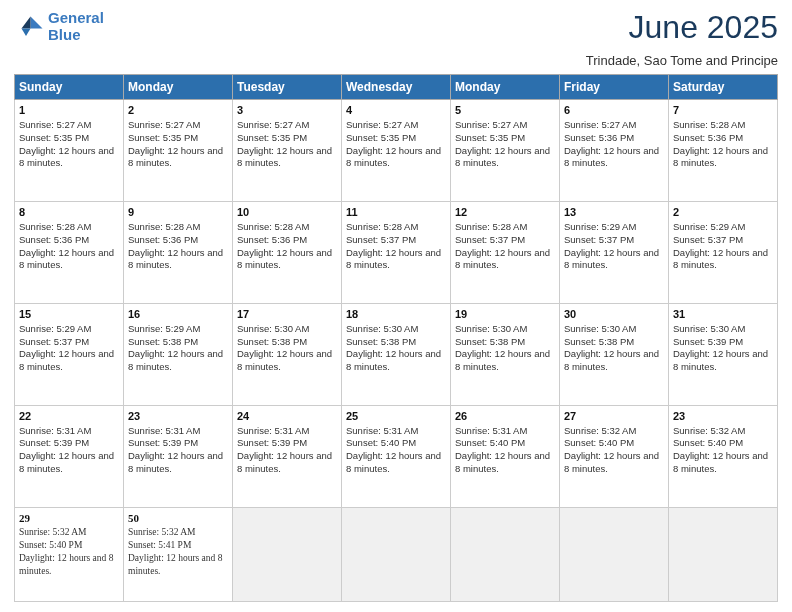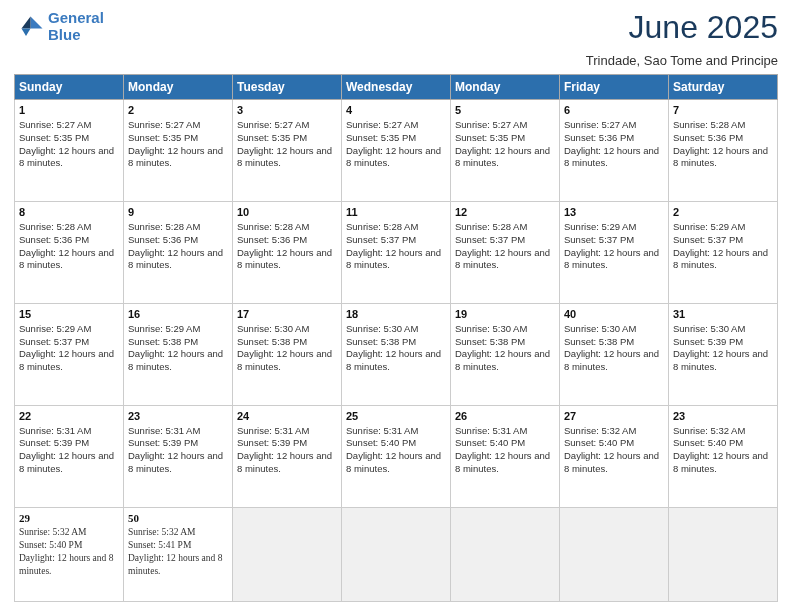--- a/index.html
+++ b/index.html
@@ -149,21 +149,21 @@
           <td><span class="day-number">12</span>Sunrise: 5:28 AM<br>Sunset: 5:37 PM<br>Daylight: 12 hours and 8 minutes.</td>
           <td><span class="day-number">13</span>Sunrise: 5:29 AM<br>Sunset: 5:37 PM<br>Daylight: 12 hours and 8 minutes.</td>
           <td><span class="day-number">2</span>Sunrise: 5:29 AM<br>Sunset: 5:37 PM<br>Daylight: 12 hours and 8 minutes.</td>
         </tr>
         <tr>
           <td><span class="day-number">15</span>Sunrise: 5:29 AM<br>Sunset: 5:37 PM<br>Daylight: 12 hours and 8 minutes.</td>
           <td><span class="day-number">16</span>Sunrise: 5:29 AM<br>Sunset: 5:38 PM<br>Daylight: 12 hours and 8 minutes.</td>
           <td><span class="day-number">17</span>Sunrise: 5:30 AM<br>Sunset: 5:38 PM<br>Daylight: 12 hours and 8 minutes.</td>
           <td><span class="day-number">18</span>Sunrise: 5:30 AM<br>Sunset: 5:38 PM<br>Daylight: 12 hours and 8 minutes.</td>
           <td><span class="day-number">19</span>Sunrise: 5:30 AM<br>Sunset: 5:38 PM<br>Daylight: 12 hours and 8 minutes.</td>
-          <td><span class="day-number">40</span>Sunrise: 5:30 AM<br>Sunset: 5:38 PM<br>Daylight: 12 hours and 8 minutes.</td>
+          <td><span class="day-number">30</span>Sunrise: 5:30 AM<br>Sunset: 5:38 PM<br>Daylight: 12 hours and 8 minutes.</td>
           <td><span class="day-number">31</span>Sunrise: 5:30 AM<br>Sunset: 5:39 PM<br>Daylight: 12 hours and 8 minutes.</td>
         </tr>
         <tr>
           <td><span class="day-number">22</span>Sunrise: 5:31 AM<br>Sunset: 5:39 PM<br>Daylight: 12 hours and 8 minutes.</td>
           <td><span class="day-number">23</span>Sunrise: 5:31 AM<br>Sunset: 5:39 PM<br>Daylight: 12 hours and 8 minutes.</td>
           <td><span class="day-number">24</span>Sunrise: 5:31 AM<br>Sunset: 5:39 PM<br>Daylight: 12 hours and 8 minutes.</td>
           <td><span class="day-number">25</span>Sunrise: 5:31 AM<br>Sunset: 5:40 PM<br>Daylight: 12 hours and 8 minutes.</td>
           <td><span class="day-number">26</span>Sunrise: 5:31 AM<br>Sunset: 5:40 PM<br>Daylight: 12 hours and 8 minutes.</td>
           <td><span class="day-number">27</span>Sunrise: 5:32 AM<br>Sunset: 5:40 PM<br>Daylight: 12 hours and 8 minutes.</td>
           <td><span class="day-number">23</span>Sunrise: 5:32 AM<br>Sunset: 5:40 PM<br>Daylight: 12 hours and 8 minutes.</td>

